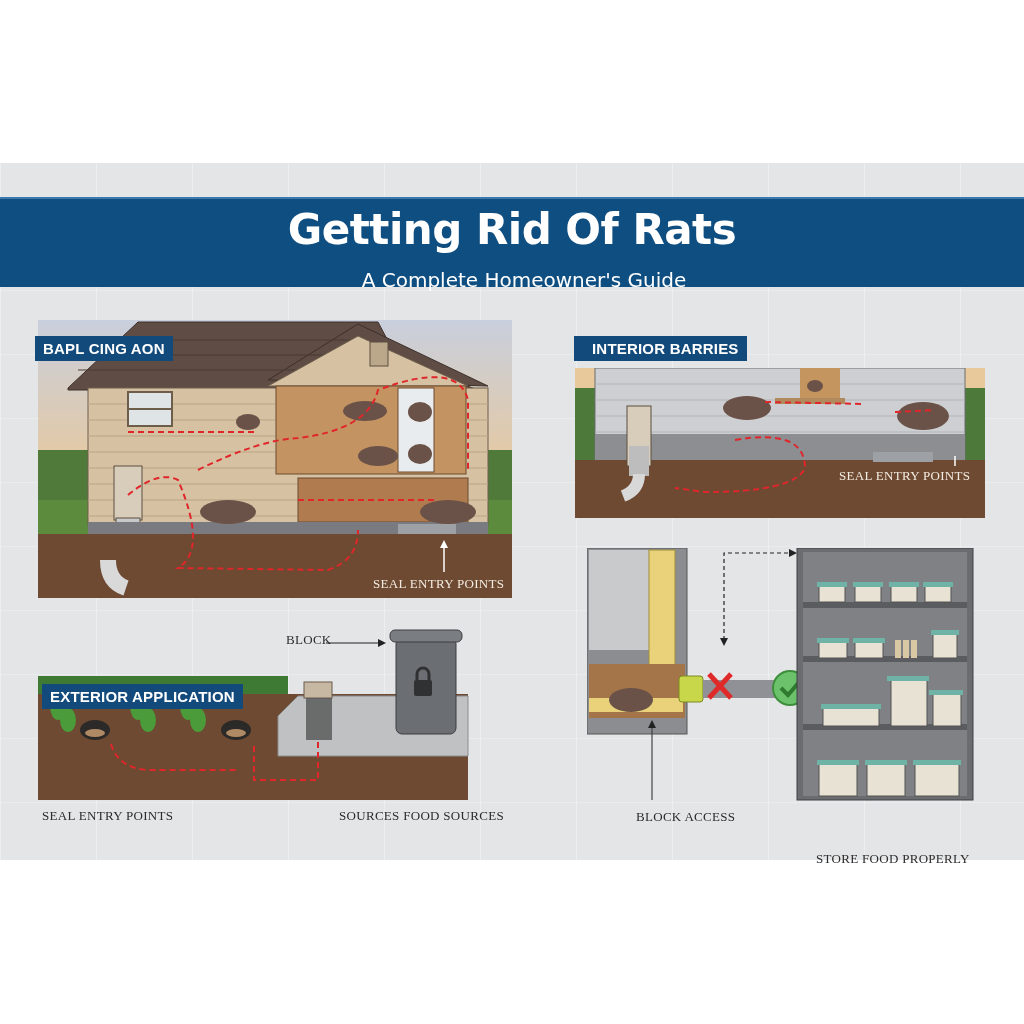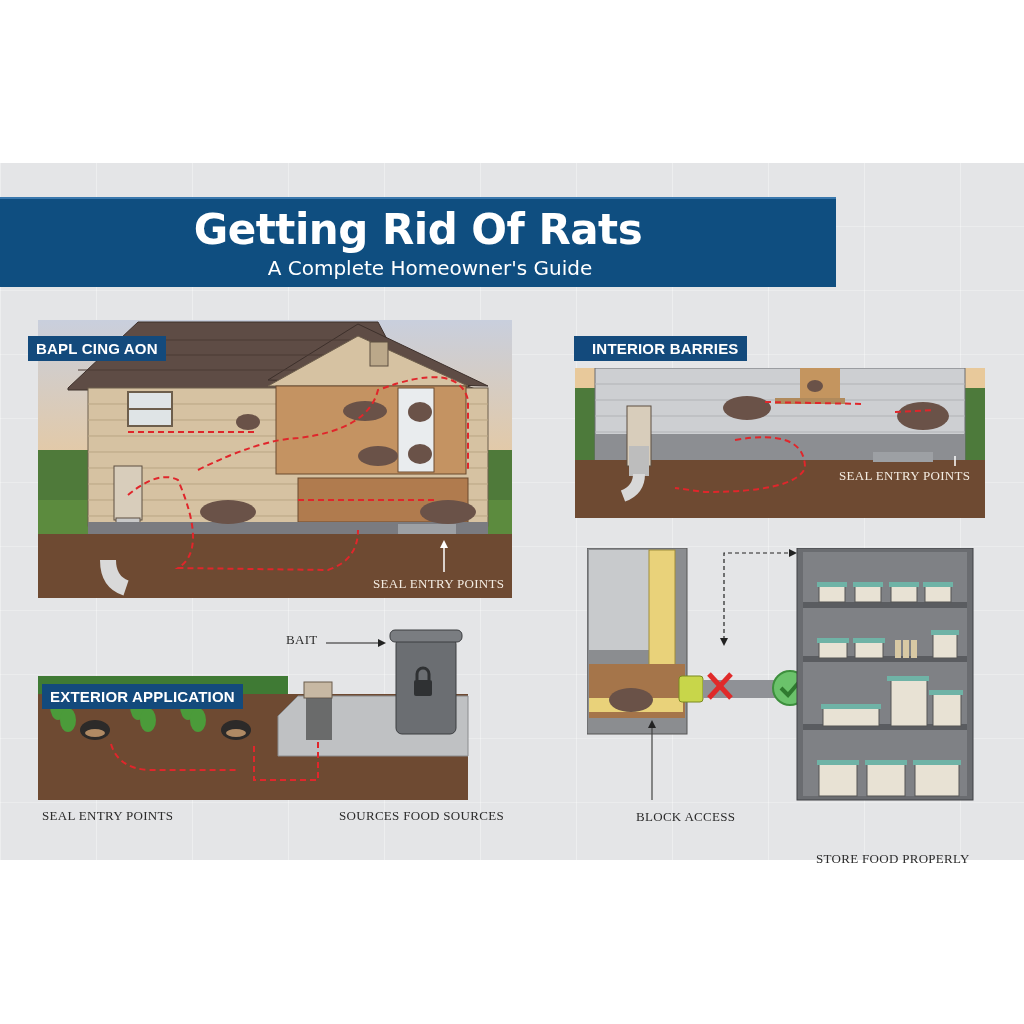--- a/index.html
+++ b/index.html
@@ -10,31 +10,31 @@
   }
   .canvas {
     position: absolute; left: 0; top: 163px; width: 1024px; height: 697px;
     background: #e4e5e7;
     background-image:
       linear-gradient(90deg, rgba(255,255,255,0.35) 1px, transparent 1px),
       linear-gradient(0deg, rgba(255,255,255,0.25) 1px, transparent 1px);
     background-size: 96px 96px, 64px 64px;
   }
   .banner {
-    position: absolute; left: 0; top: 197px; width: 836px; height: 88px;
+    position: absolute; left: 0; top: 197px; width: 1024px; height: 88px;
     background: #0f4e80;
     border-top: 2px solid #3a78ad;
     text-align: center; color: #fff;
   }
   .banner .title {
     font-family: "DejaVu Sans", sans-serif; font-weight: bold;
     font-size: 42px; letter-spacing: -0.5px; margin-top: 6px; line-height: 50px;
   }
   .banner .subtitle {
-    font-family: "DejaVu Sans", sans-serif; font-size: 20px; line-height: 26px; margin-top: 0px; padding-left: 24px;
+    font-family: "DejaVu Sans", sans-serif; font-size: 20px; line-height: 26px; margin-top: 12px; padding-left: 24px;
   }
   .tag {
     position: absolute; background: #134a7c; color: #fff;
     font-weight: bold; font-size: 15px; padding: 4px 8px; letter-spacing: 0.2px;
     z-index: 5;
   }
   .caption {
     position: absolute; font-size: 13px; color: #2b2b2b; letter-spacing: 0.3px; font-family: Liberation Serif, serif;
   }
   .caption.light { color: #f3ece2; }
@@ -44,21 +44,21 @@
 </head>
 <body>
 
 <div class="canvas"></div>
 
 <div class="banner">
   <div class="title">Getting Rid Of Rats</div>
   <div class="subtitle">A Complete Homeowner's Guide</div>
 </div>
 
-<div class="tag" style="left:28px;top:336px;">BAPL CING AON</div>
+<div class="tag" style="left:35px;top:336px;">BAPL CING AON</div>
 <div class="panel" style="left:38px;top:320px;width:474px;height:278px;">
   <svg width="474" height="278" viewBox="0 0 474 278">
     <defs>
       <linearGradient id="sky1" x1="0" y1="0" x2="0" y2="1">
         <stop offset="0" stop-color="#c9cfdd"></stop>
           <stop offset="0.6" stop-color="#e9c89a"></stop>
           <stop offset="1" stop-color="#f0d5a8"></stop>
       </linearGradient>
     </defs>
     <rect x="0" y="0" width="474" height="278" fill="url(#sky1)"></rect>
@@ -154,21 +154,21 @@
       <path d="M190,34 L290,36"></path>
         <path d="M320,44 L360,42"></path>
       <path d="M160,72 Q230,60 230,100 Q220,124 130,124 L100,120"></path>
     </g>
     <line x1="380" y1="98" x2="380" y2="88" stroke="#fff" stroke-width="1.5"></line>
   </svg>
 </div>
 <div class="caption light" style="left:839px;top:468px;">SEAL ENTRY POINTS</div>
 
 <div class="tag" style="left:42px;top:636px;margin-top:48px;">EXTERIOR APPLICATION</div>
-<div class="caption" style="left:286px;top:632px;">BAIT</div>
+<div class="caption" style="left:286px;top:632px;">BLOCK</div>
 <div class="panel" style="left:326px;top:638px;width:60px;height:10px;">
   <svg width="60" height="10">
       <line x1="0" y1="5" x2="52" y2="5" stroke="#222" stroke-width="1.2"></line>
       <polygon points="52,1 60,5 52,9" fill="#222"></polygon>
     </svg>
 </div>
 <div class="panel" style="left:38px;top:620px;width:470px;height:180px;">
   <svg width="470" height="180" viewBox="0 0 470 180">
     <rect x="0" y="56" width="250" height="18" fill="#3f7a34"></rect>
     <rect x="0" y="74" width="430" height="106" fill="#6e4a32"></rect>

